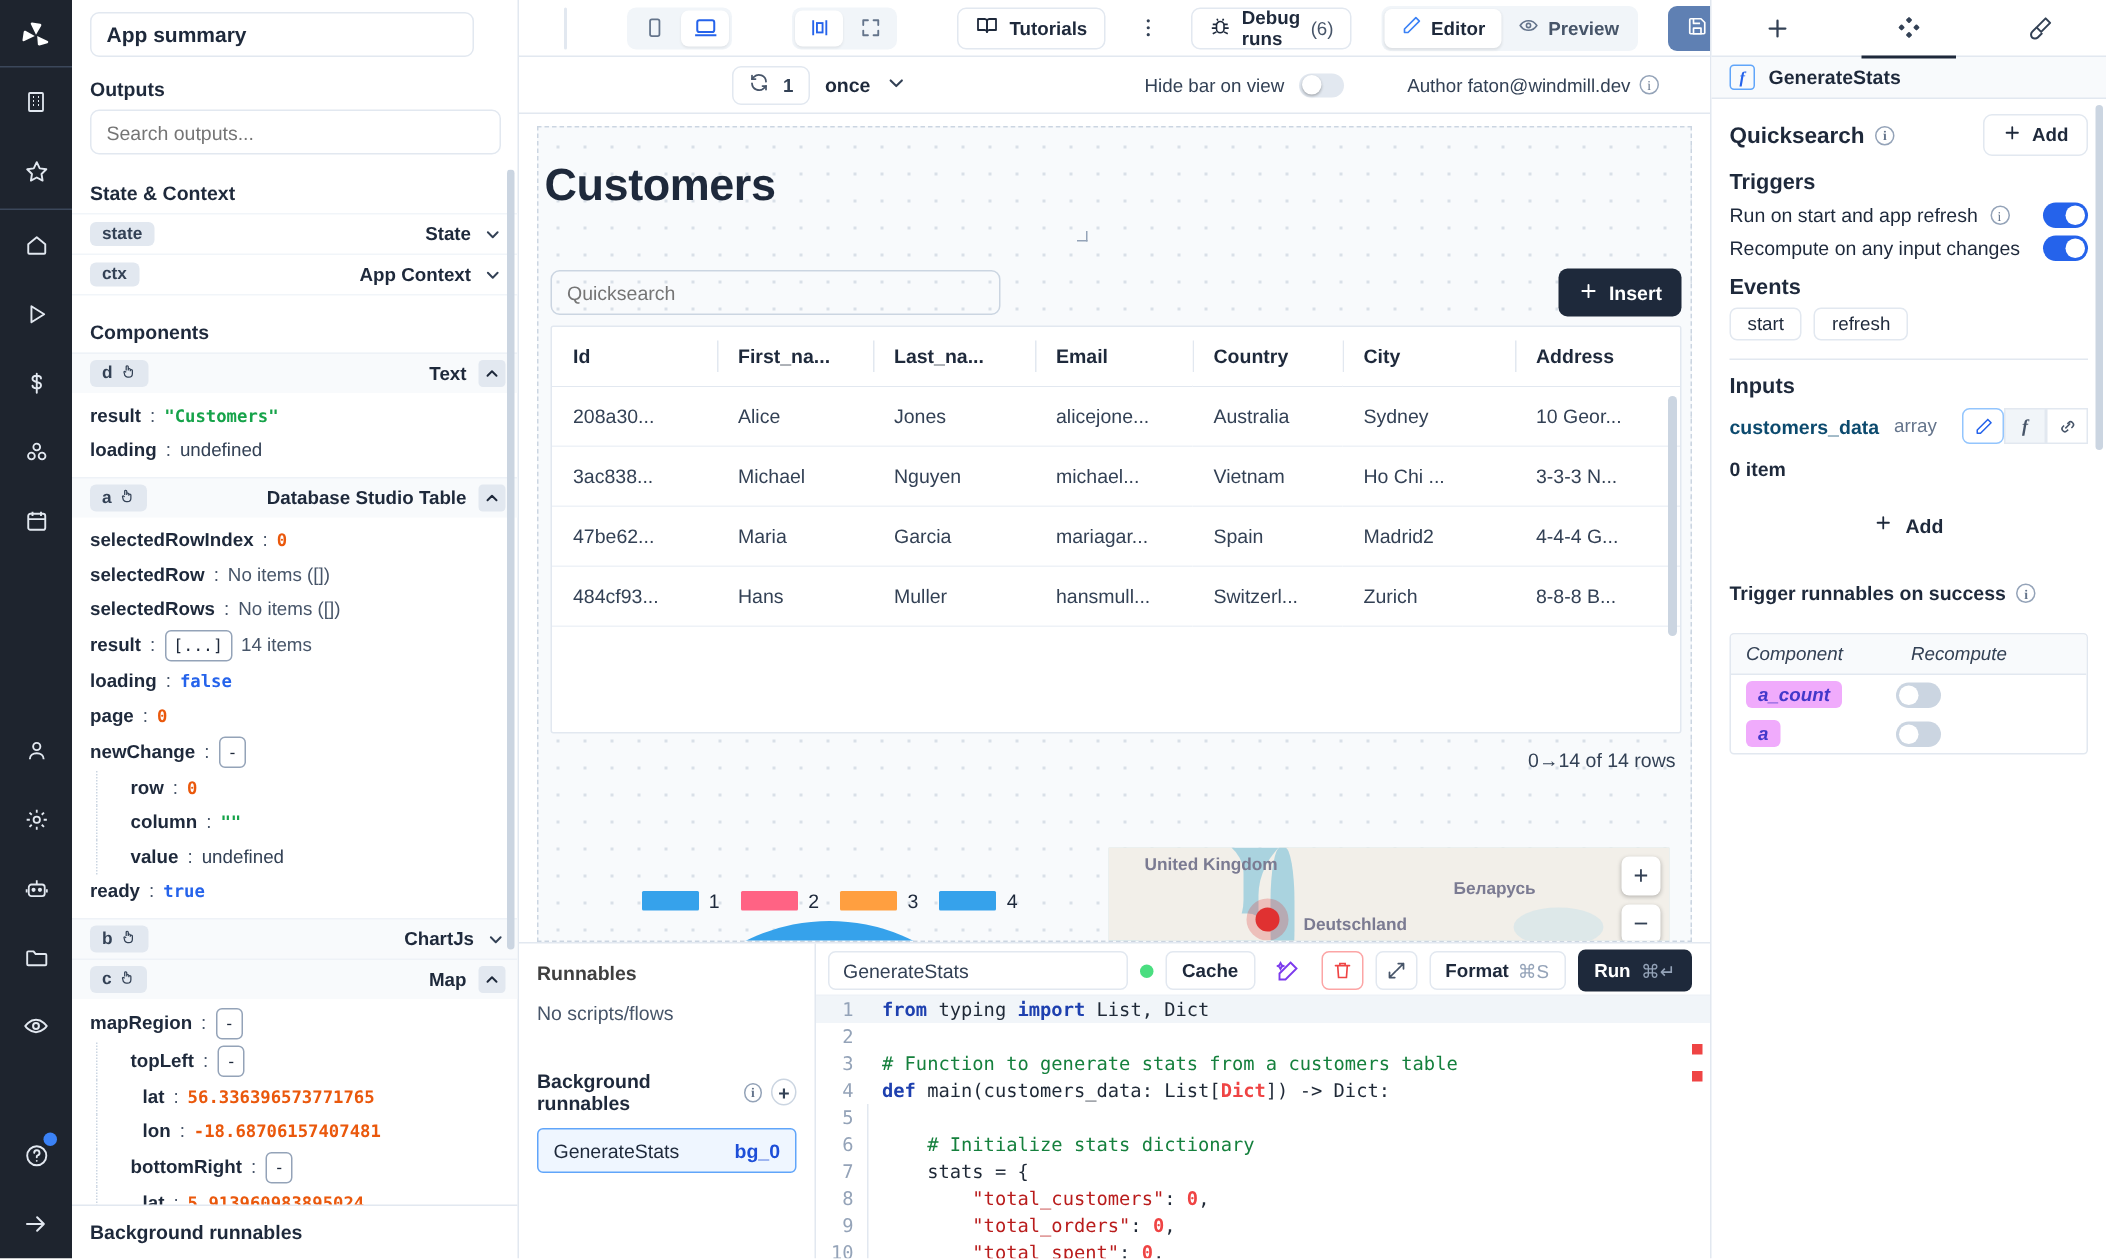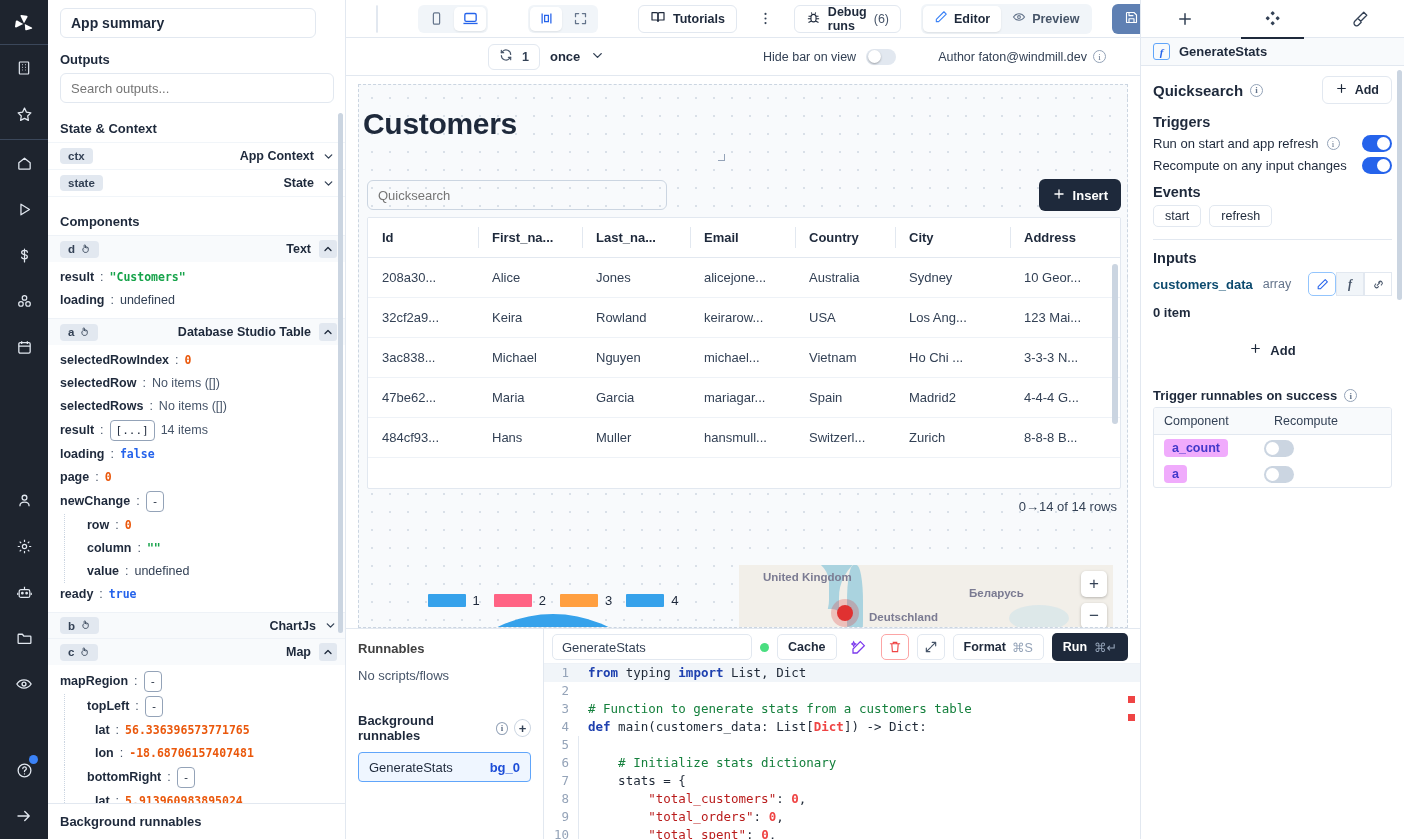--- a/index.html
+++ b/index.html
@@ -331,21 +331,21 @@
   .inp-btn {
     width: 28px; height: 24px; border:1px solid #e2e8f0; display:flex; align-items:center;
     justify-content:center; background:#fff; color:#475569;
   }
   .inp-btn.sel { border-color:#93c5fd; color:#2563eb; background:#fff; border-radius: 5px; }
   .inp-btn.mid { background:#f1f5f9; }
   .item-count { font-size: 13px; font-weight:700; margin-top: 9px; }
   .add-center { display:flex; align-items:center; justify-content:center; gap:8px; margin-top: 22px;
     font-size: 13px; font-weight:700; color:#1e293b;}
   .tr-title { font-size: 13px; font-weight:700; display:flex; align-items:center; gap:7px; margin-top: 30px;}
-  .tr-table { border:1px solid #e2e8f0; border-radius: 3px; margin-top: 4px; overflow:hidden; }
+  .tr-table { border:1px solid #e2e8f0; border-radius: 3px; margin-top: 19px; overflow:hidden;font-style:italic; }
   .tr-thead { display:flex; background:#f8fafc; border-bottom:1px solid #e2e8f0; }
   .tr-th { font-size: 12.5px; color:#334155; padding: 6px 10px; }
   .tr-th.c1 { width: 110px; }
   .tr-tr { display:flex; align-items:center; padding: 4px 10px; }
   .tr-td.c1 { width: 100px; }
   .comp-tag {
     display:inline-block; background:#f0abfc; color:#4338ca; border-radius:4px;
     padding: 2px 8px; font-size: 12.5px; font-weight:700;
   }
   .rp-sb { position:absolute; right: 2px; top: 70px; width: 5px; height: 230px; background:#cbd5e1; border-radius:3px; }
@@ -457,35 +457,35 @@
       <input class="app-title-input" value="App summary" style="">
     </div>
     <div class="lp-section-head">Outputs</div>
     <input class="search-box" placeholder="Search outputs..." style="">
 
     <div class="lp-scroll">
       <div class="lp-sb"></div>
       <div class="lp-section-head">State &amp; Context</div>
 
       <div class="ctx-row">
+        <span class="chip">state</span>
+        <span class="ctx-right">
+          <span>State</span>
+          <span class="caret-plain">
+            <svg width="13" height="13" viewBox="0 0 24 24" fill="none" stroke="#334155" stroke-width="2.4" stroke-linecap="round" stroke-linejoin="round">
+                <path d="M6 9l6 6 6-6"></path>
+              </svg>
+          </span>
+        </span>
+      </div>
+
+      <div class="ctx-row">
         <span class="chip">ctx</span>
         <span class="ctx-right">
           <span>App Context</span>
-          <span class="caret-plain">
-            <svg width="13" height="13" viewBox="0 0 24 24" fill="none" stroke="#334155" stroke-width="2.4" stroke-linecap="round" stroke-linejoin="round">
-                <path d="M6 9l6 6 6-6"></path>
-              </svg>
-          </span>
-        </span>
-      </div>
-
-      <div class="ctx-row">
-        <span class="chip">state</span>
-        <span class="ctx-right">
-          <span>State</span>
           <span class="caret-plain">
             <svg width="13" height="13" viewBox="0 0 24 24" fill="none" stroke="#334155" stroke-width="2.4" stroke-linecap="round" stroke-linejoin="round">
                 <path d="M6 9l6 6 6-6"></path>
               </svg>
           </span>
         </span>
       </div>
 
       <div style="height:10px;border-top:1px solid #f1f5f9"></div>
       <div class="lp-section-head">Components</div>
@@ -859,29 +859,20 @@
                 <tr>
                   <td>208a30...</td>
                   <td>Alice</td>
                   <td>Jones</td>
                   <td>alicejone...</td>
                   <td>Australia</td>
                   <td>Sydney</td>
                   <td>10 Geor...</td>
                 </tr>
                 <tr>
-                  <td>32cf2a9...</td>
-                  <td>Keira</td>
-                  <td>Rowland</td>
-                  <td>keirarow...</td>
-                  <td>USA</td>
-                  <td>Los Ang...</td>
-                  <td>123 Mai...</td>
-                </tr>
-                <tr>
                   <td>3ac838...</td>
                   <td>Michael</td>
                   <td>Nguyen</td>
                   <td>michael...</td>
                   <td>Vietnam</td>
                   <td>Ho Chi ...</td>
                   <td>3-3-3 N...</td>
                 </tr>
                 <tr>
                   <td>47be62...</td>

